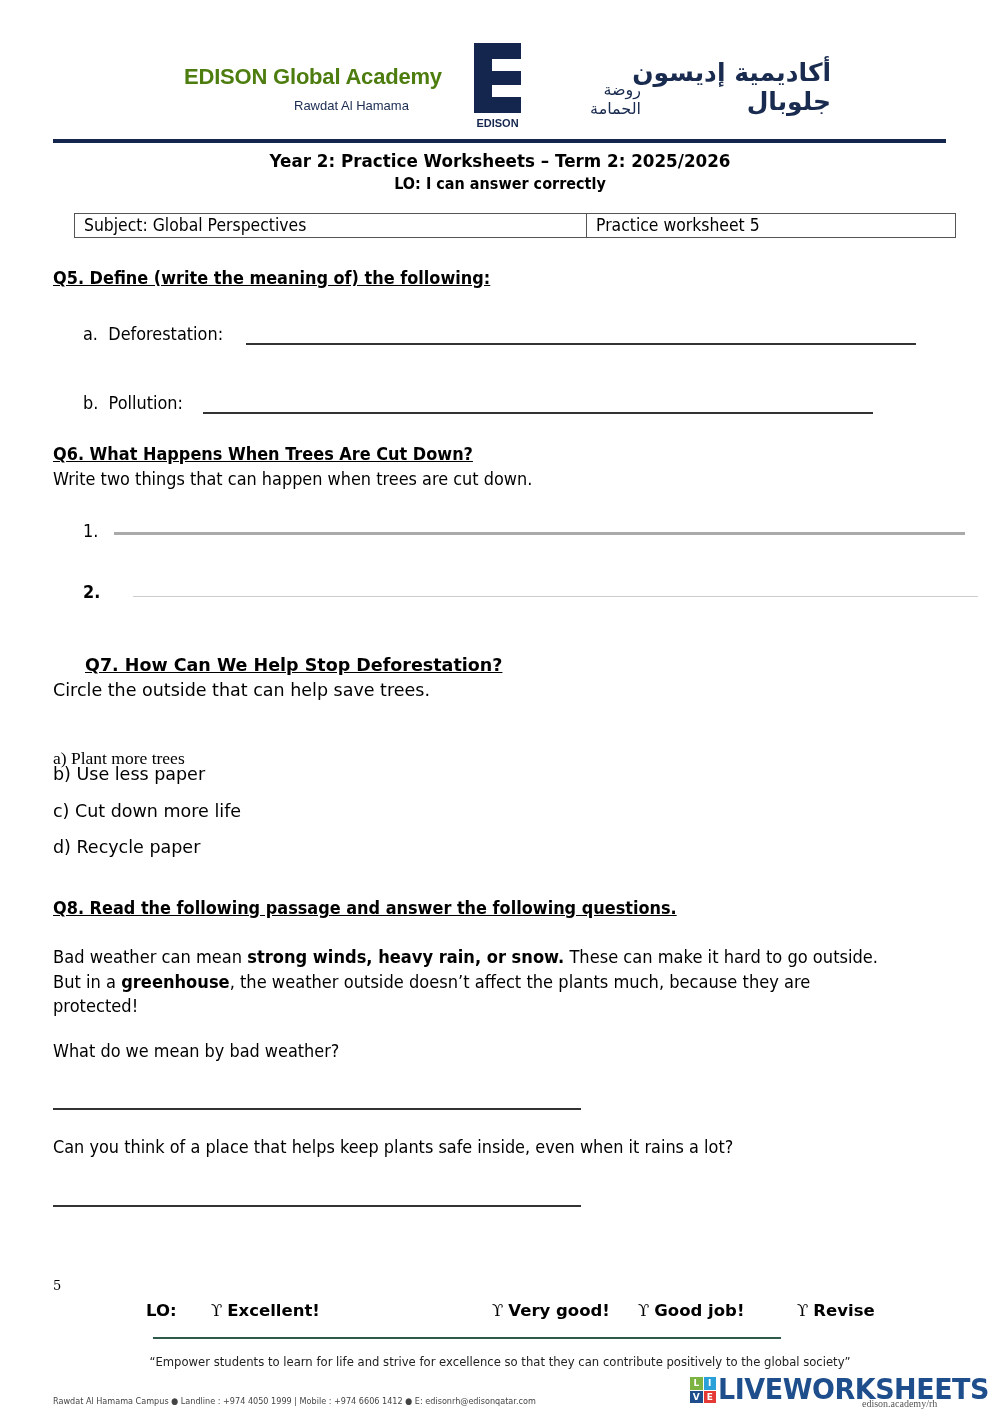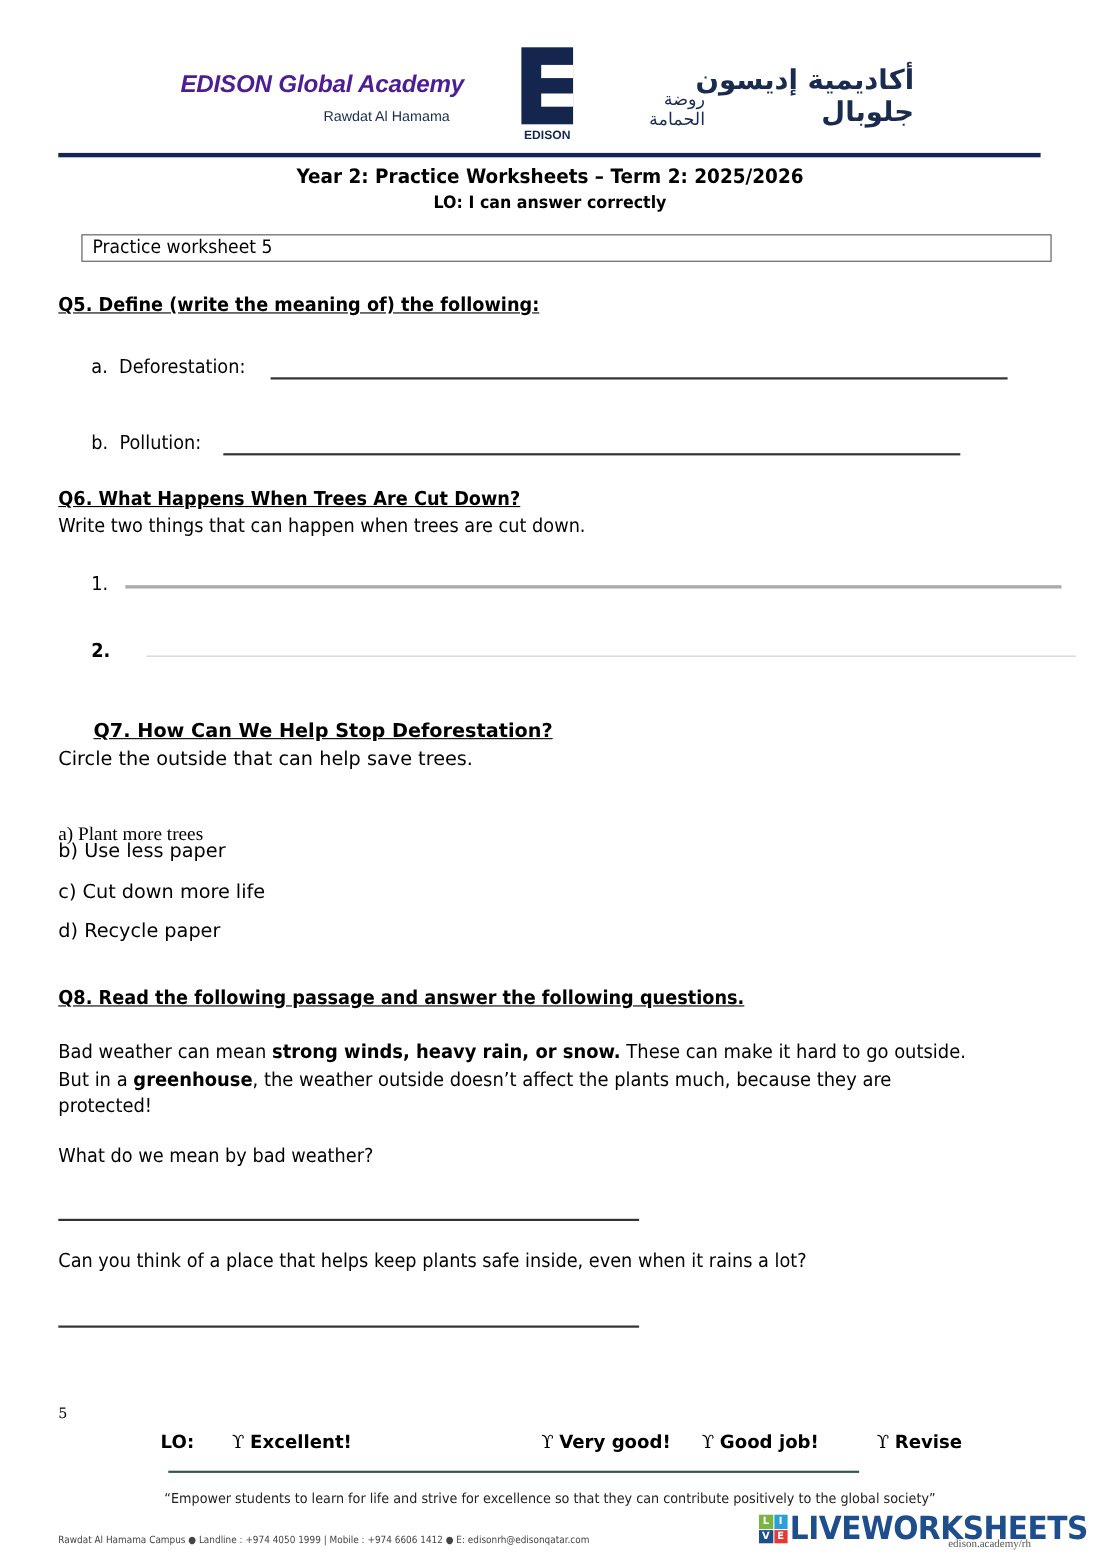--- a/index.html
+++ b/index.html
@@ -2,21 +2,21 @@
 <html><head>
   <meta charset="utf-8">
   <style>
     * { margin: 0; padding: 0; box-sizing: border-box; }
     html, body { width: 1000px; height: 1414px; background: #ffffff; }
     body { position: relative; font-family: "DejaVu Sans", sans-serif; color: #000; overflow: hidden; }
 
     .abs { position: absolute; }
 
     
-    .brand-en { left: 164px; top: 64px; font-family: "Liberation Sans", sans-serif; font-weight: bold; font-size: 22px; color: #4c1d95; letter-spacing: -0.2px; font-style: italic; }
+    .brand-en { left: 184px; top: 64px; font-family: "Liberation Sans", sans-serif; font-weight: bold; font-size: 22px; color: #4d7c0f; letter-spacing: -0.2px; }
     .brand-sub-en { left: 294px; top: 98px; font-family: "Liberation Sans", sans-serif; font-size: 13px; color: #1a2b50; }
     .logo-e { left: 474px; top: 43px; width: 47px; height: 70px; background: #14264d; }
     .logo-e .notch1 { position: absolute; left: 18px; top: 16px; width: 29px; height: 12px; background: #fff; }
     .logo-e .notch2 { position: absolute; left: 18px; top: 42px; width: 29px; height: 12px; background: #fff; }
     .logo-word { left: 474px; top: 117px; width: 47px; text-align: center; font-family: "Liberation Sans", sans-serif; font-weight: bold; font-size: 11px; color: #14264d; }
     .brand-ar { left: 556px; top: 58px; font-family: "DejaVu Sans", sans-serif; font-weight: bold; font-size: 25px; color: #1a2b50; direction: rtl; width: 275px; text-align: right; }
     .brand-sub-ar { left: 556px; top: 80px; font-family: "DejaVu Sans", sans-serif; font-size: 16px; color: #1a2b50; direction: rtl; width: 85px; text-align: right; }
     .header-rule { left: 53px; top: 139px; width: 893px; height: 4px; background: #14264d; }
 
     .title { left: 0; top: 150px; width: 1000px; text-align: center; font-family: "DejaVu Sans", sans-serif; font-weight: bold; font-size: 18px; transform: scaleX(0.93); }
@@ -65,20 +65,21 @@
 </div>
 <div class="abs logo-word">EDISON</div>
 <div class="abs brand-ar">أكاديمية إديسون جلوبال</div>
 <div class="abs brand-sub-ar">روضة الحمامة</div>
 <div class="abs header-rule"></div>
 
 <div class="abs title">Year 2:  Practice Worksheets – Term 2: 2025/2026</div>
 <div class="abs subtitle">LO: I can answer correctly</div>
 
 <div class="abs info-table">
+  <div class="info-cell left"><span>Subject: Global Perspectives</span></div>
   <div class="info-cell right"><span>Practice worksheet 5</span></div>
 </div>
 
 <div class="abs qhead" style="left:53px; top:268px;">Q5. Define (write the meaning of) the following:</div>
 <div class="abs plain" style="left:83px; top:324px;"><span>a.</span>&nbsp; <span>Deforestation:</span></div>
 <div class="line" style="left:246px; top:343px; width:670px;"></div>
 <div class="abs plain" style="left:83px; top:393px;"><span>b.</span>&nbsp; <span>Pollution:</span></div>
 <div class="line" style="left:203px; top:412px; width:670px;"></div>
 
 <div class="abs qhead" style="left:53px; top:444px;">Q6. What Happens When Trees Are Cut Down?</div>

